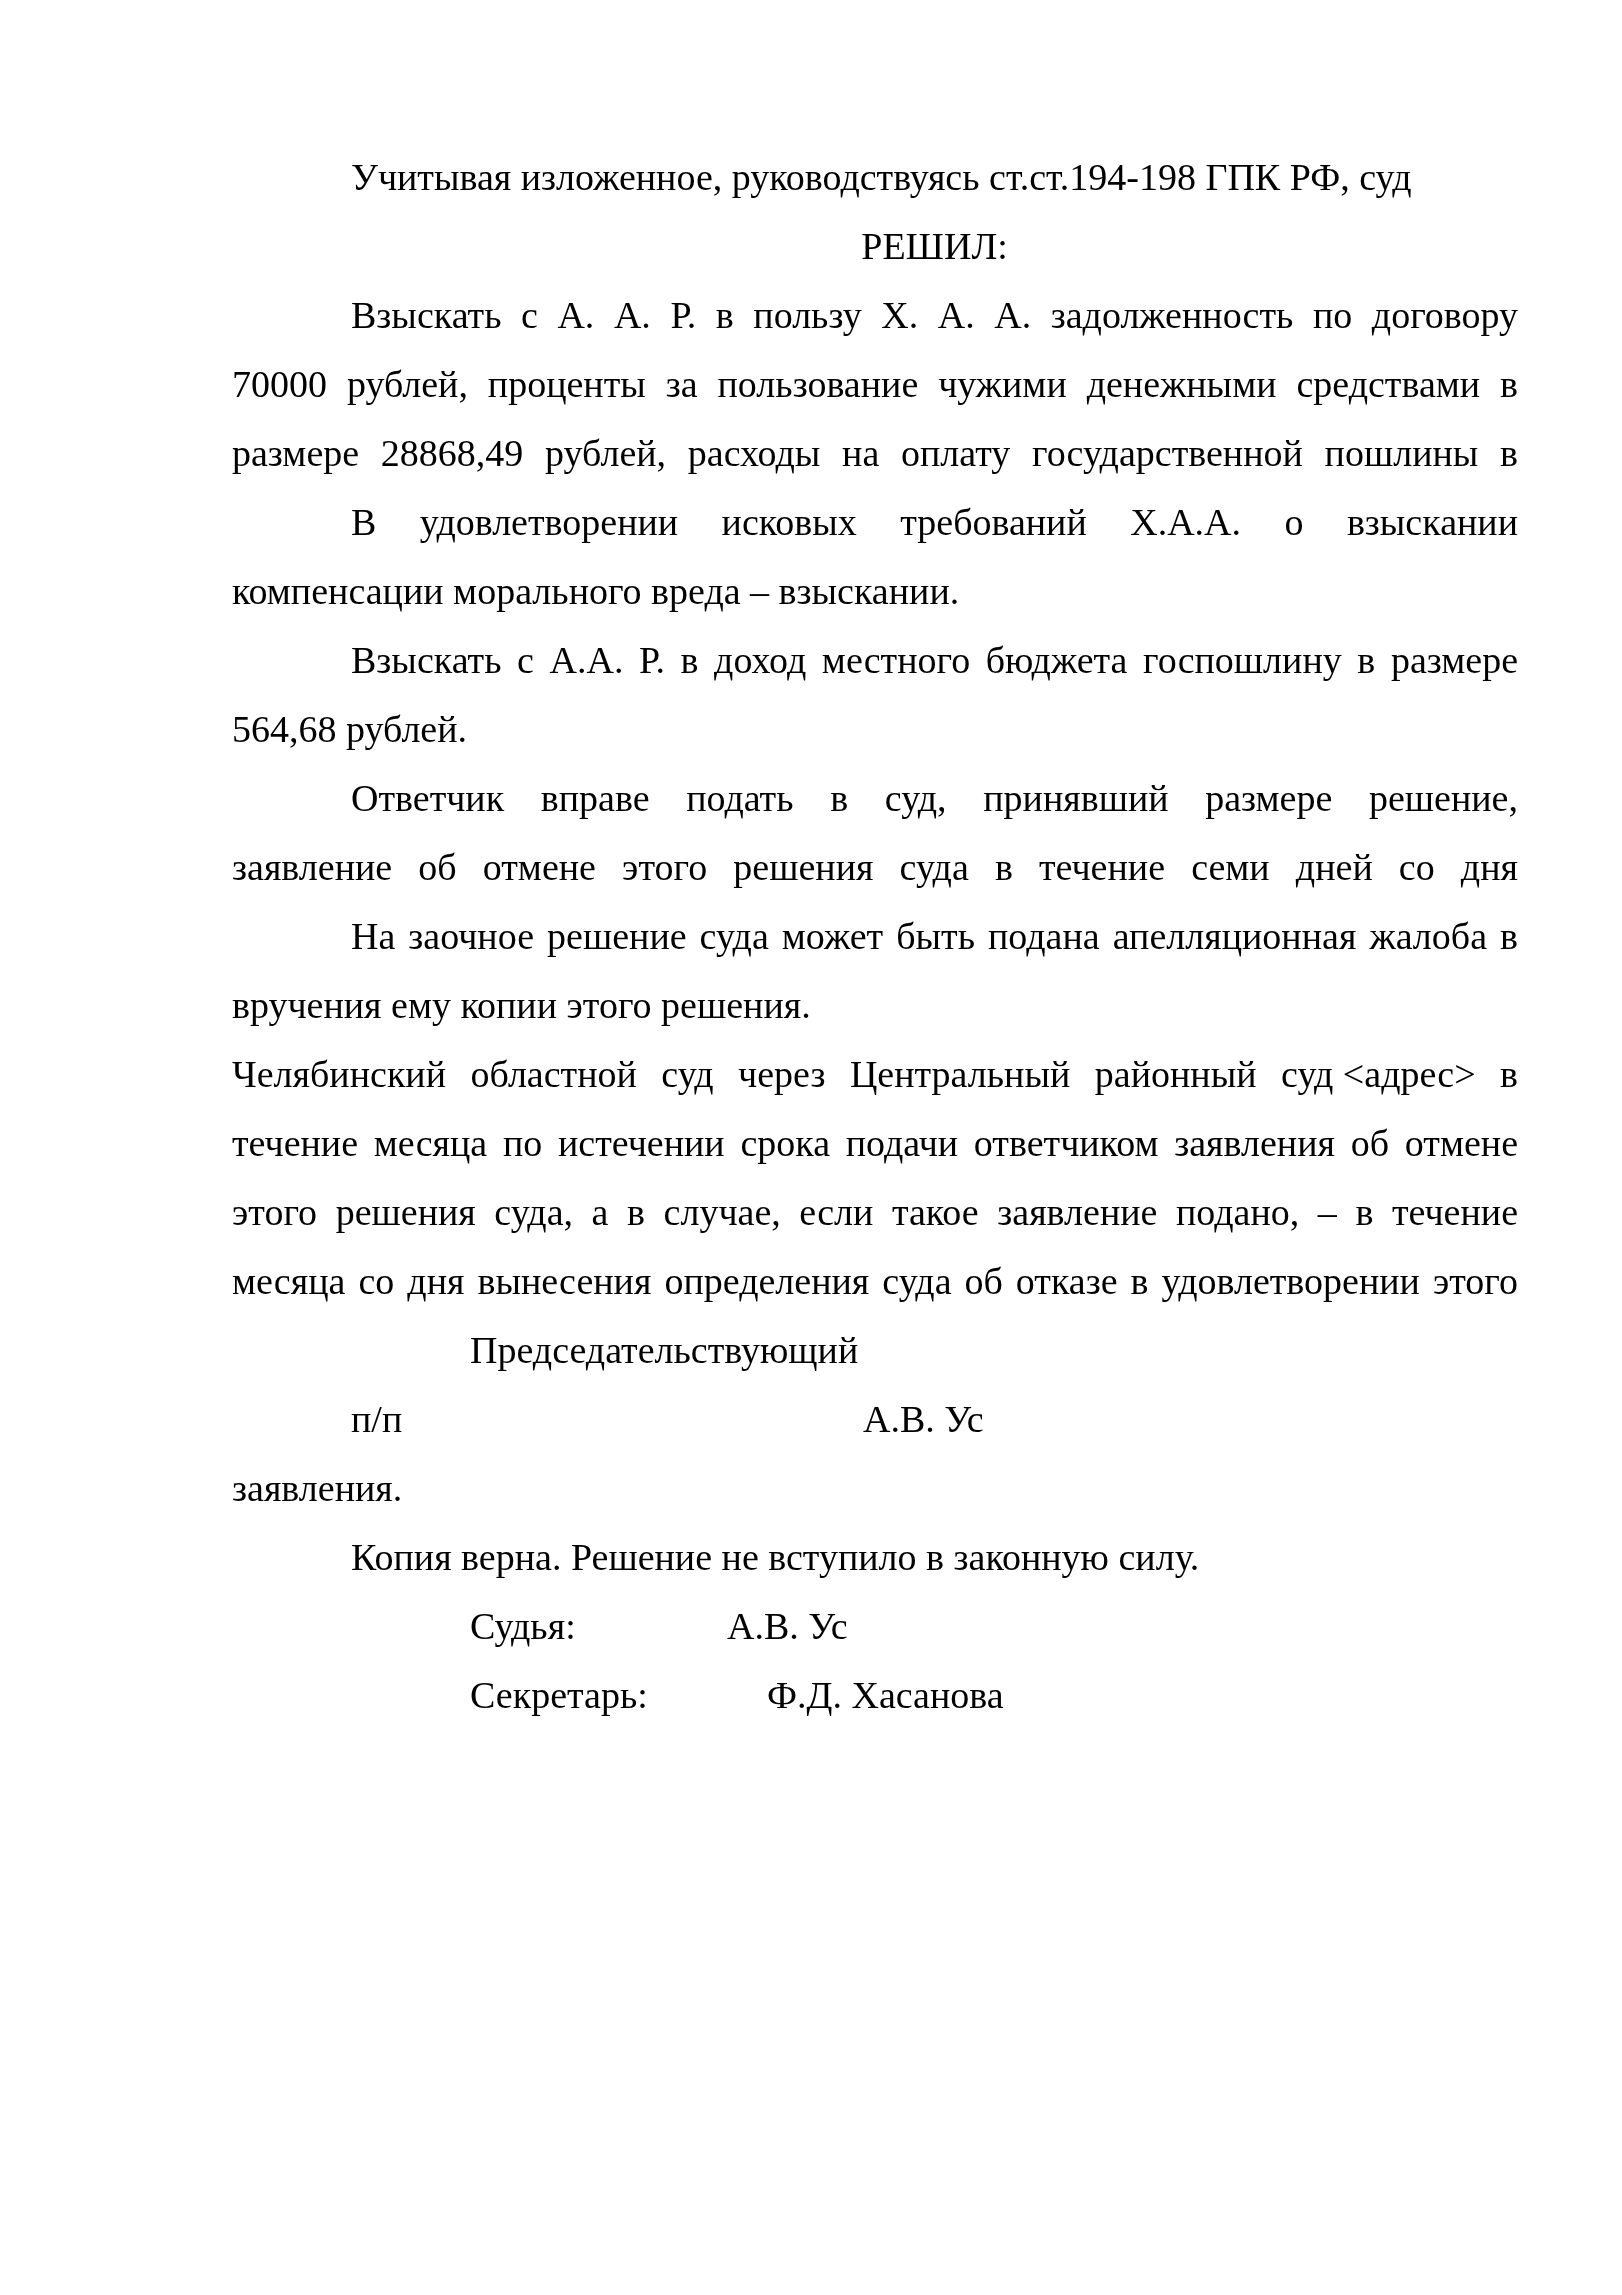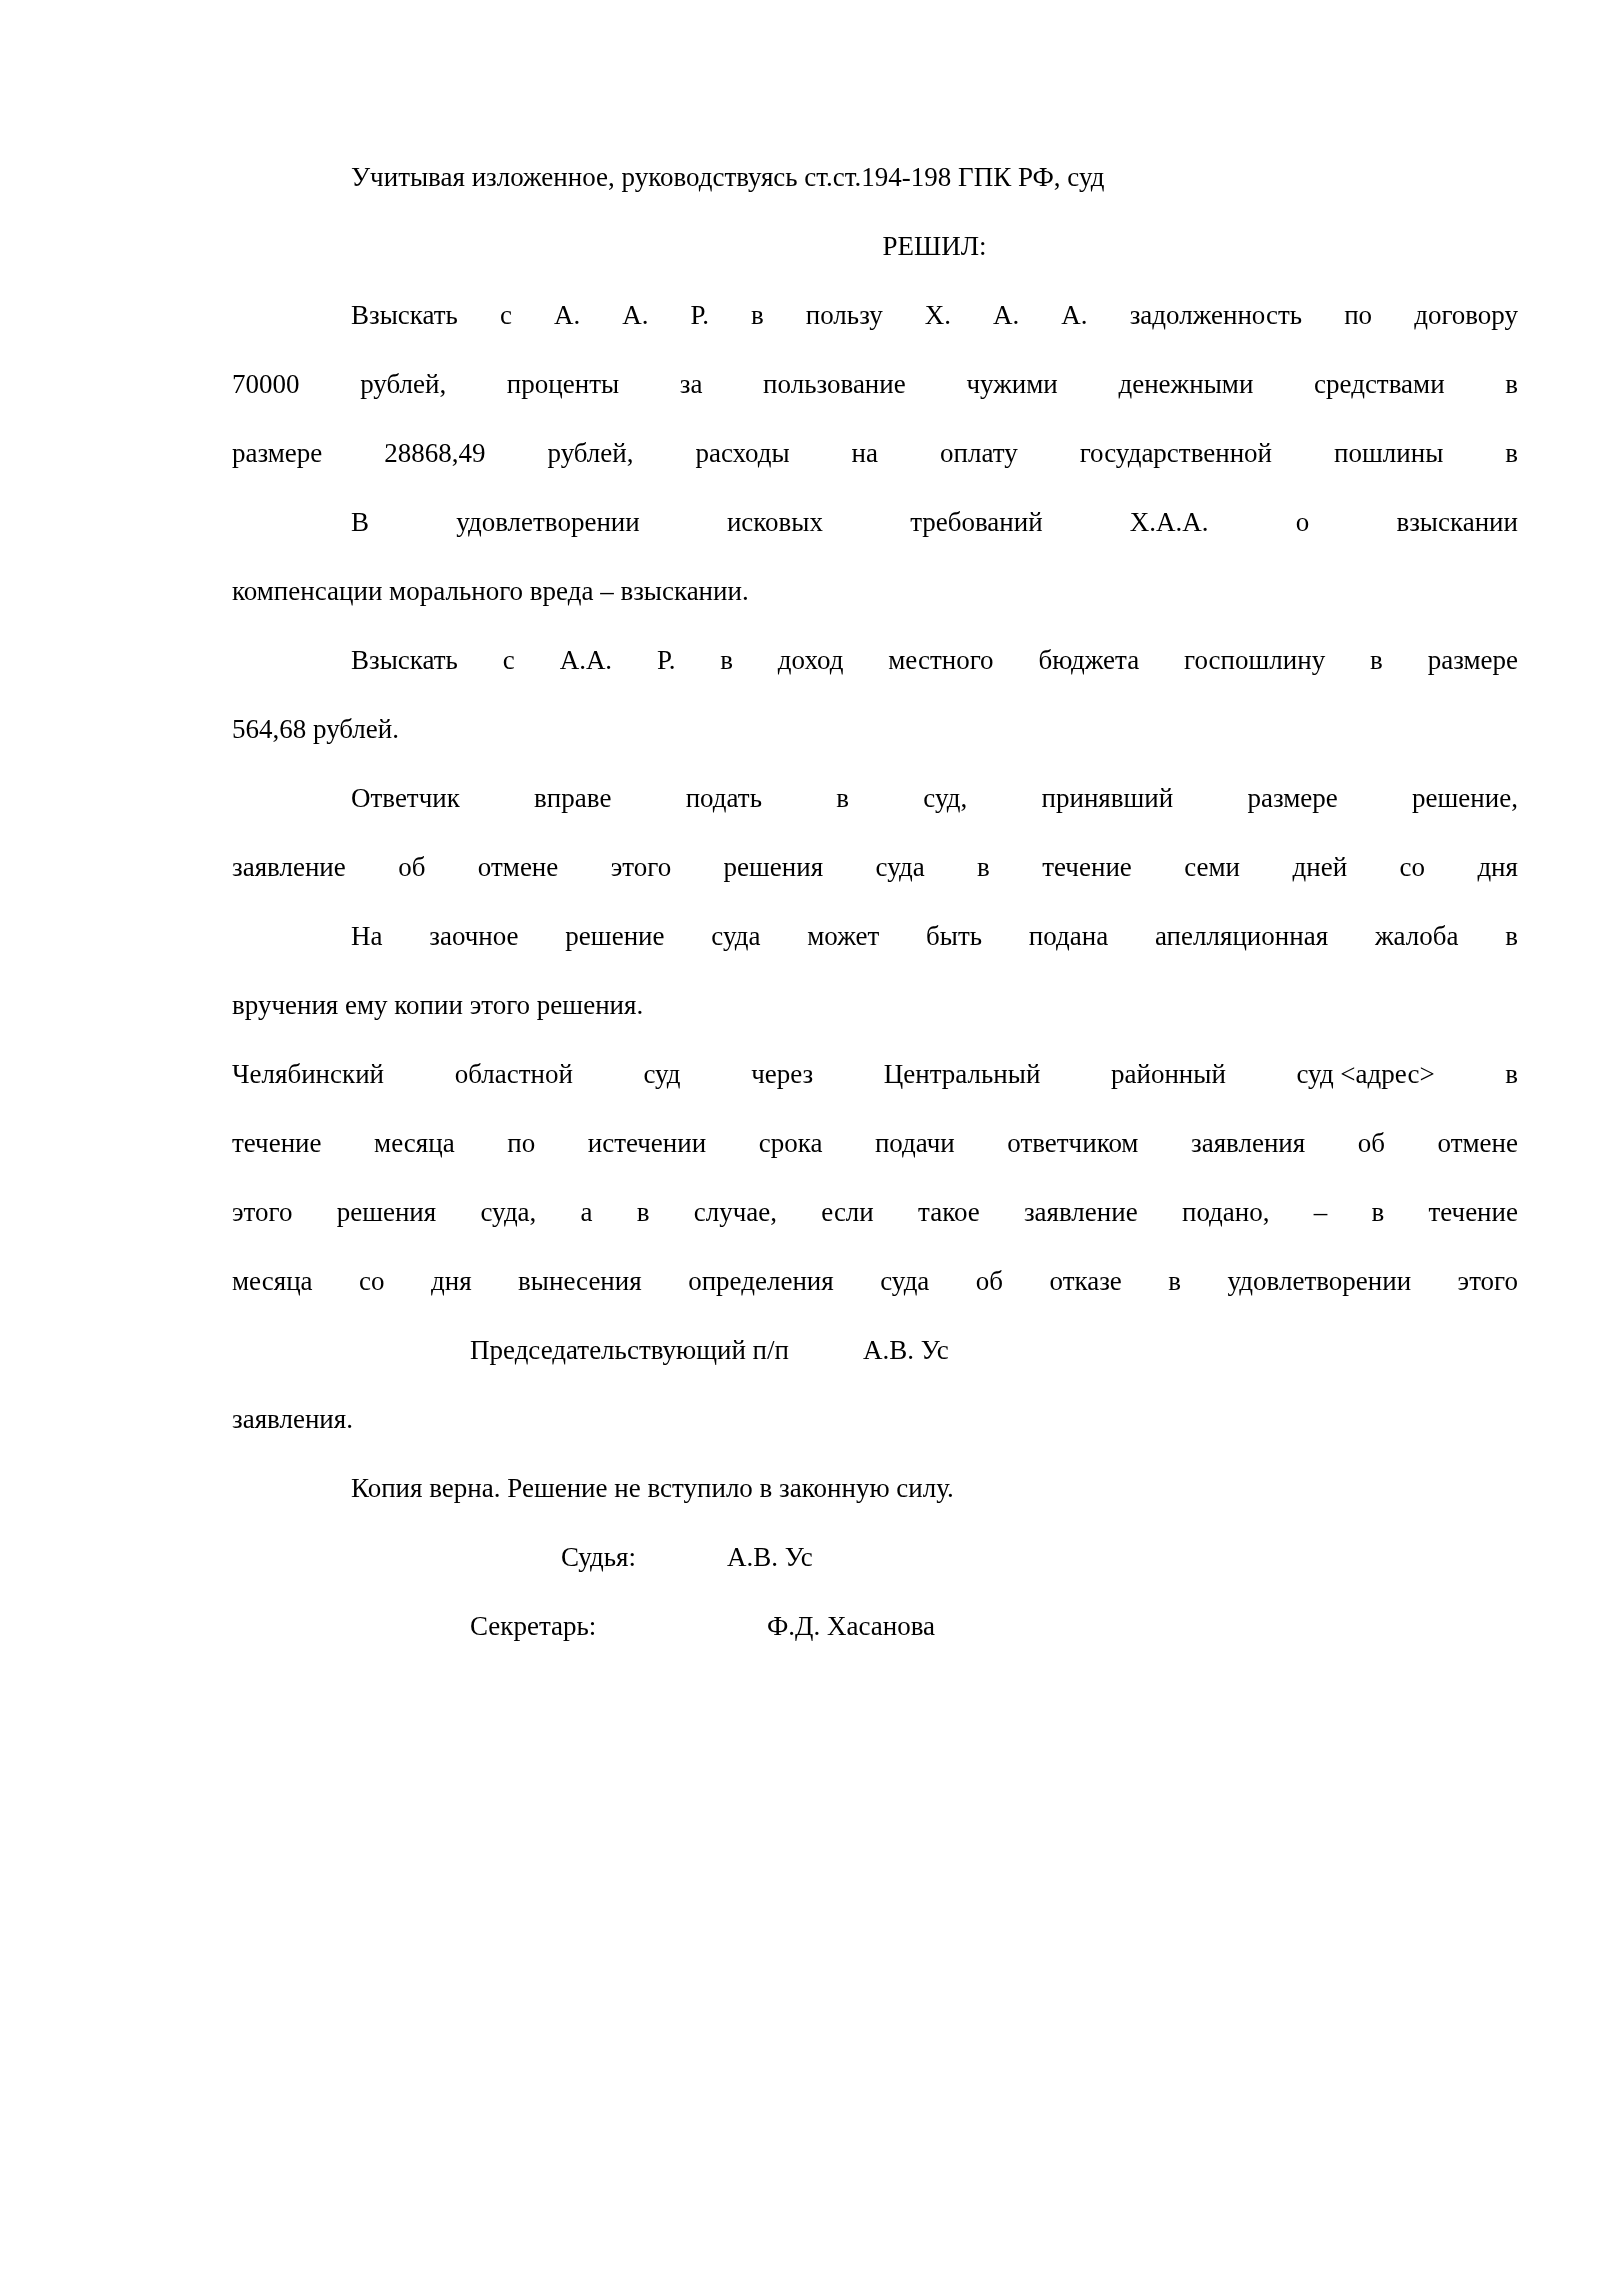--- a/index.html
+++ b/index.html
@@ -7,21 +7,21 @@
     padding: 0;
     background: #808080;
   }
   .page {
     position: relative;
     width: 1623px;
     height: 2295px;
     background: #ffffff;
     color: #000000;
     font-family: "Liberation Serif", "DejaVu Serif", serif;
-    font-size: 27px;
+    font-size: 38px;
     line-height: 69px;
     overflow: hidden;
   }
   .content {
     position: absolute;
     left: 232px;
     top: 143px;
     width: 1286px;
   }
   .line { min-height: 69px; }
@@ -36,21 +36,21 @@
   .heading-center {
     text-align: center;
     text-align-last: center;
     padding-left: 119px;
   }
   
   .nb { display: inline-block; }
   
   .lbl { display: inline-block; }
   .lbl-presiding { width: 512px; }
-  .lbl-judge     { width: 376px; text-align: center; }
+  .lbl-judge     { width: 376px; }
   .lbl-secretary { width: 416px; }
 </style>
 </head>
 <body>
 
 <div class="page">
   <div class="content">
 
     <div class="line indent">Учитывая изложенное, руководствуясь ст.ст.194-198 ГПК РФ, суд</div>
 

